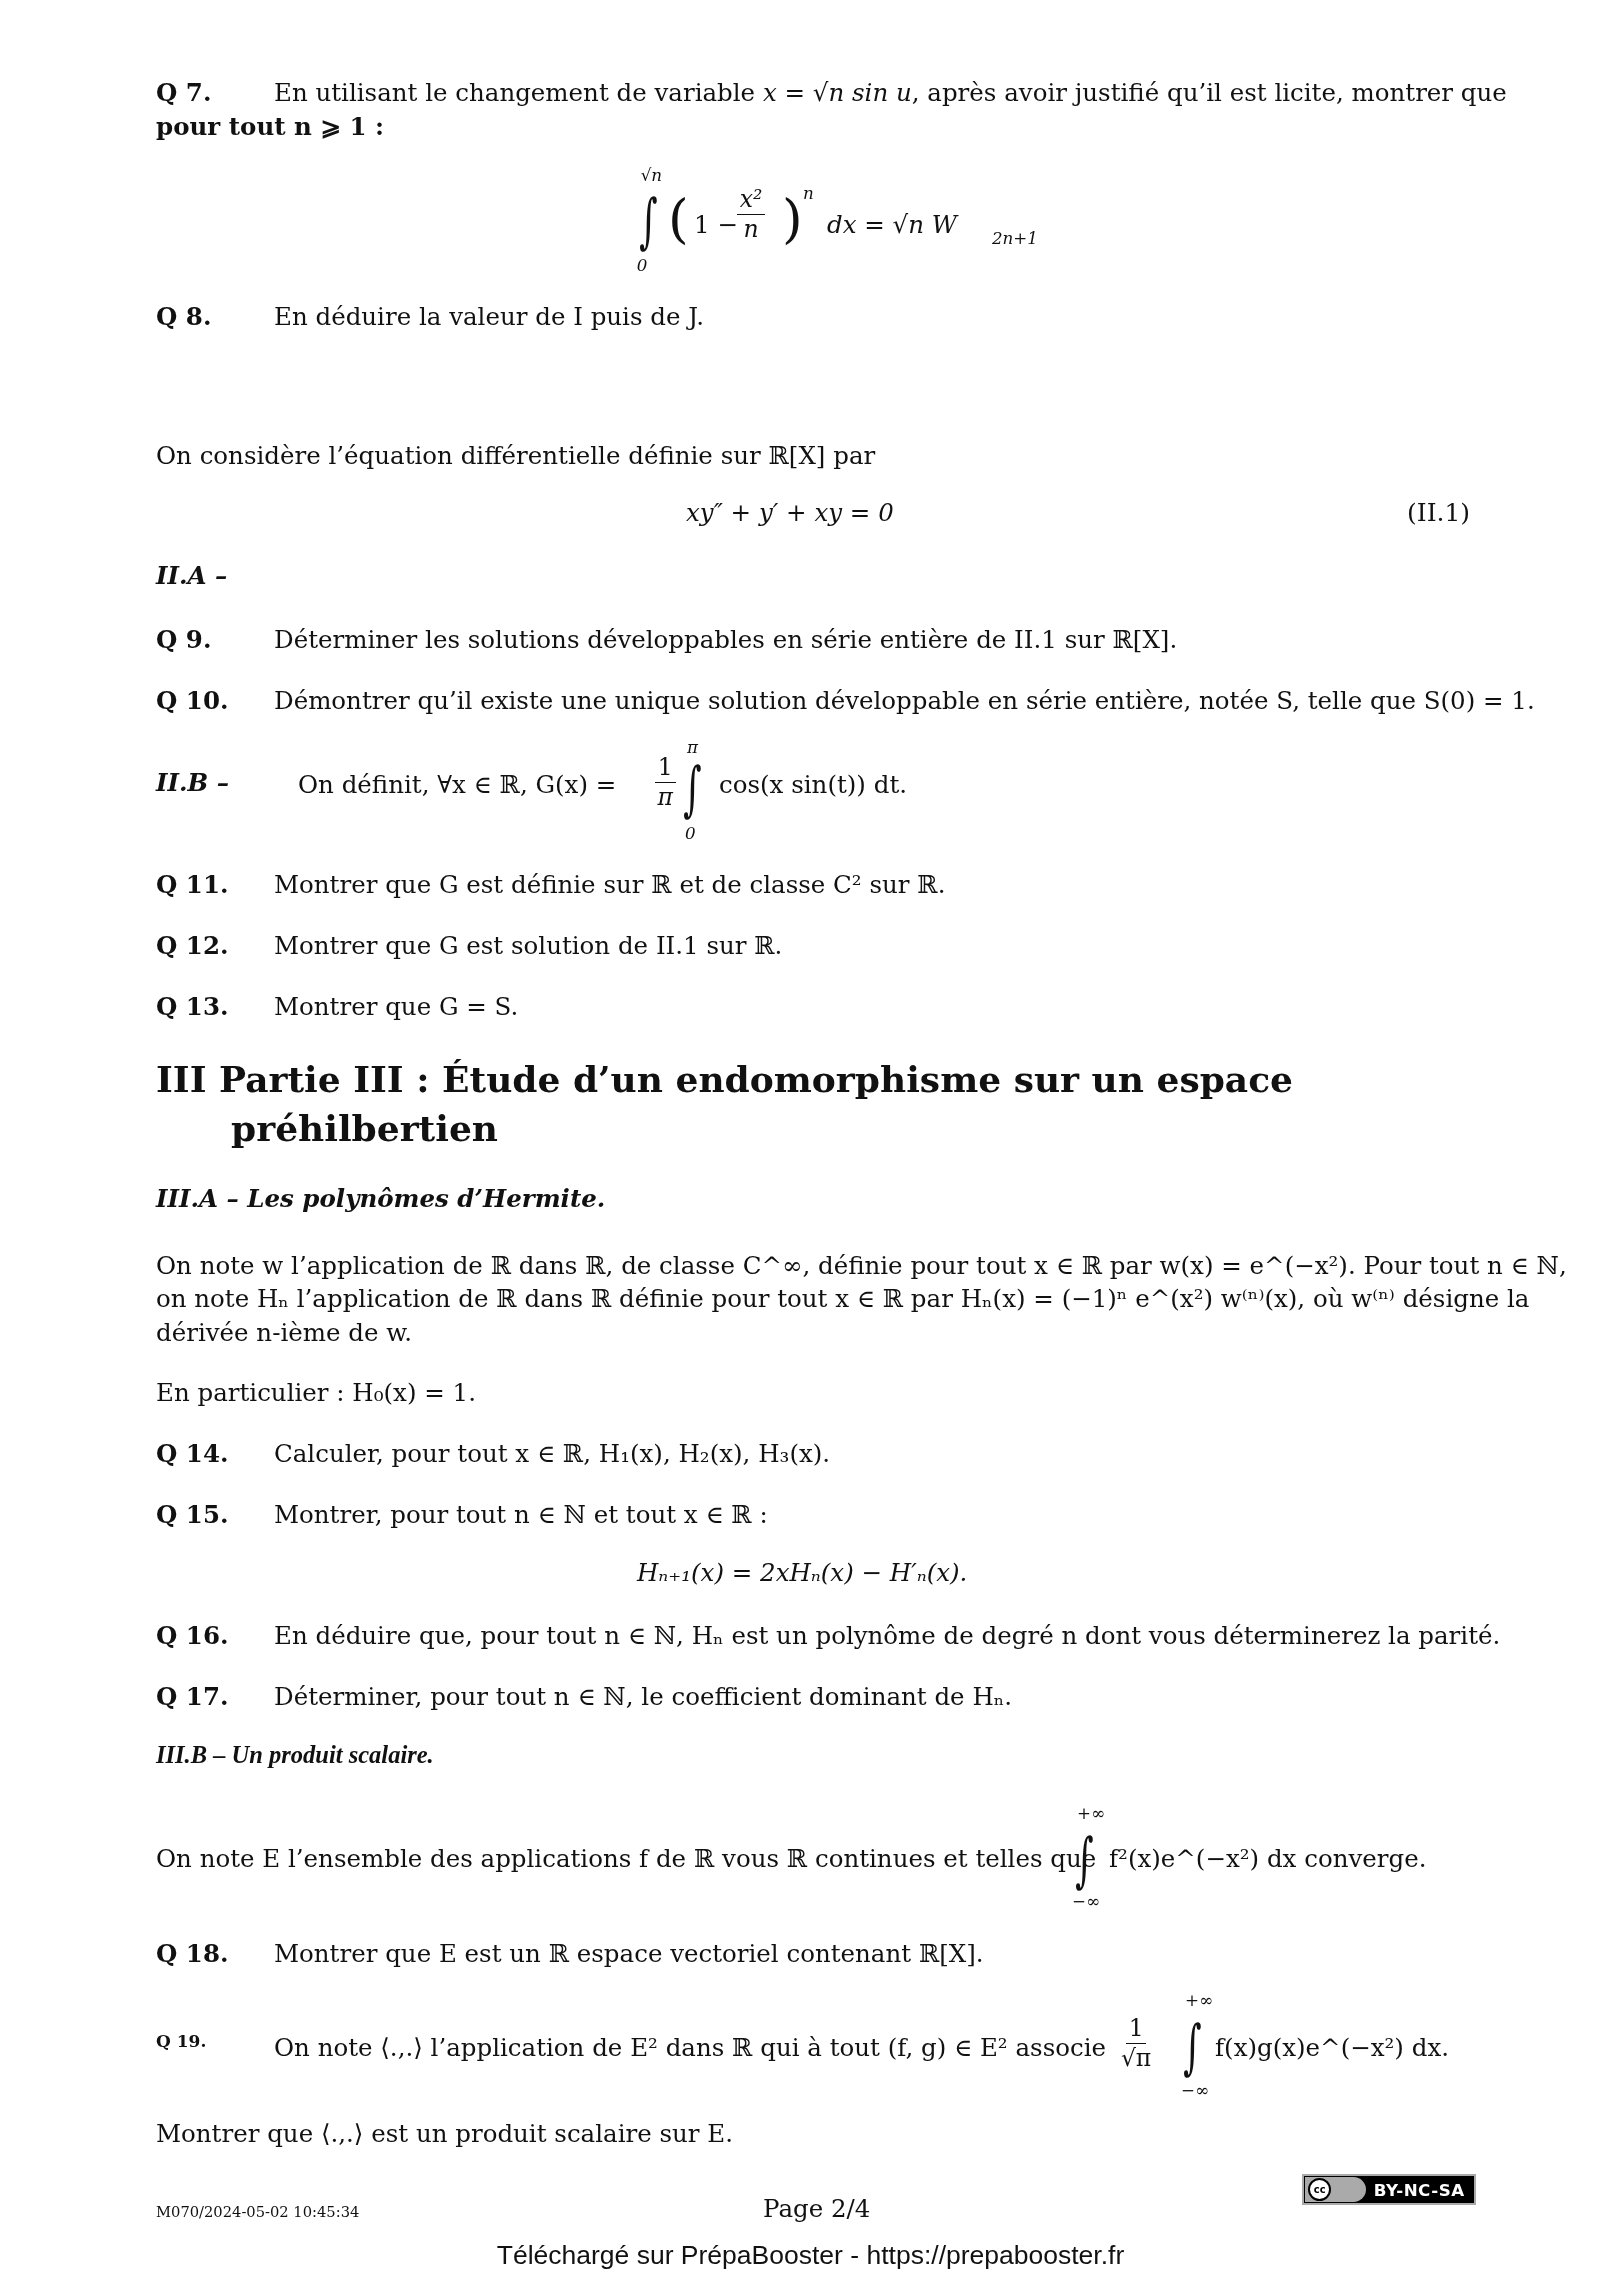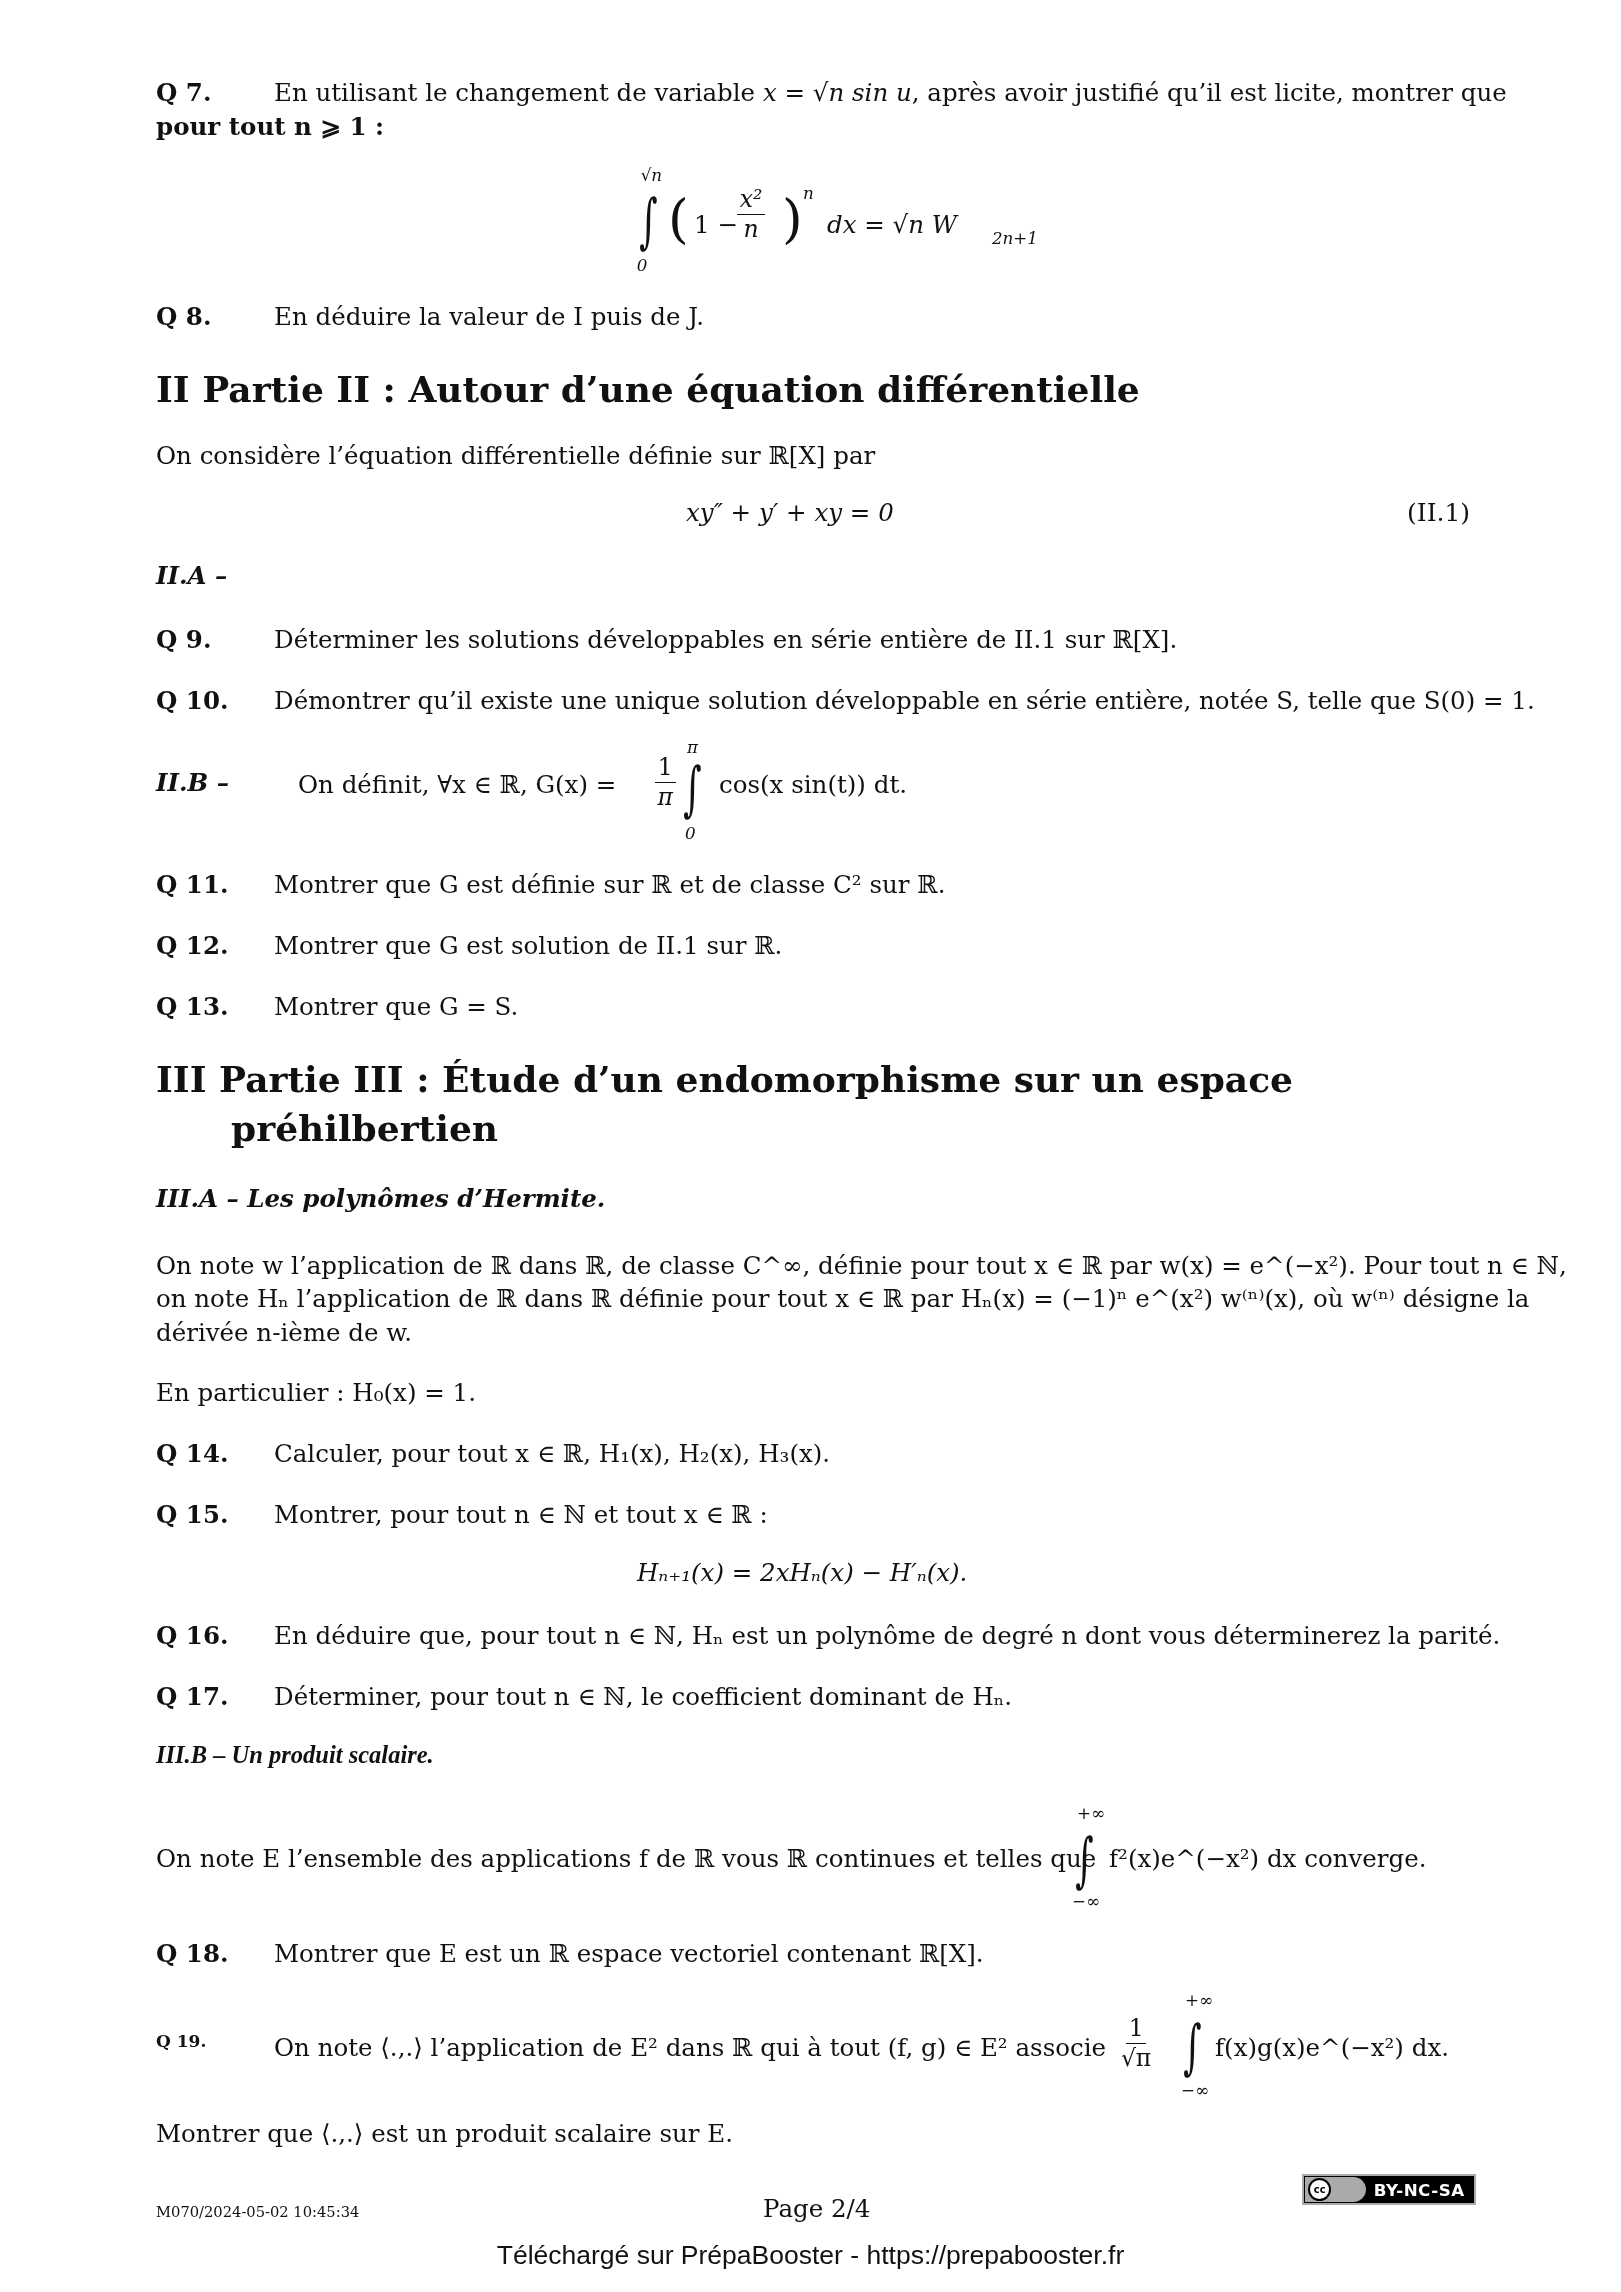--- a/index.html
+++ b/index.html
@@ -62,21 +62,20 @@
     <span class="abs it" style="left:178px; top:17.6px; font-size:16.7px;">n</span>
     <span class="abs txt it" style="left:202px; top:43px;">dx = √n W</span>
     <span class="abs it" style="left:367px; top:63px; font-size:16.7px;">2n+1</span>
   </div>
 
   <div class="q" style="top:300px;">
     <span class="qlabel">Q 8.</span>
     <span class="qbody">En déduire la valeur de I puis de J.</span>
   </div>
 
-  <div class="h2" style="top:365px;">II  Partie II : Autour d’une équation différentielle</div>
   <div class="q" style="top:439px;">
     <span class="qlabel" style="font-weight:normal;">On considère l’équation différentielle définie sur ℝ[X] par</span>
   </div>
   <div class="center it" style="left:686px; top:498px;">xy″ + y′ + xy = 0</div>
   <div class="eqnum" style="top:498px;">(II.1)</div>
 
   <div class="sub-h" style="top:561px;">II.A –</div>
 
   <div class="q" style="top:623px;">
     <span class="qlabel">Q 9.</span>

